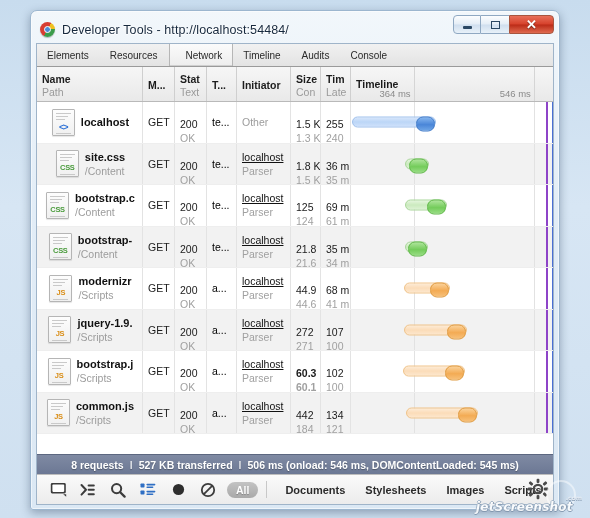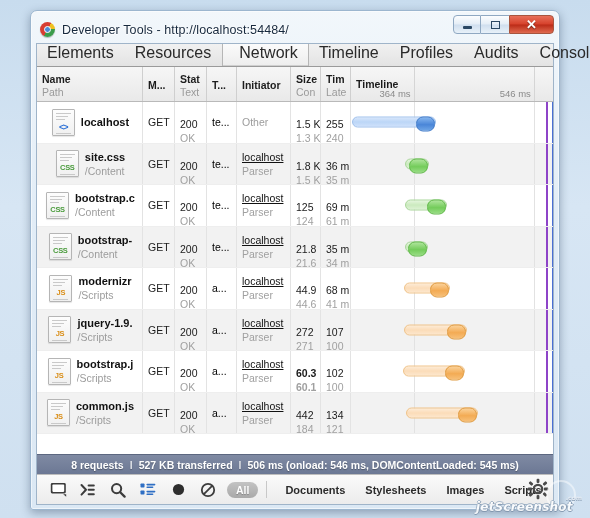--- a/index.html
+++ b/index.html
@@ -72,22 +72,22 @@
     display:flex;flex-direction:column;
     font-size:11px;color:#000;
   }
   
   #tabbar{
     height:22px;flex:0 0 auto;display:flex;align-items:stretch;
     background:linear-gradient(180deg,#f1f1f1 0%,#e3e3e3 100%);
     border-bottom:1px solid #9a9a9a;
   }
   .tab{
-    padding:0 10px;display:flex;
-    font-size:16px;color:#2a2a2a;cursor:default;
+    padding:0 10px;display:flex;align-items:center;
+    font-size:10px;color:#2a2a2a;cursor:default;
     border-right:1px solid transparent;
     white-space:nowrap;
   }
   .tab.active{
     background:linear-gradient(180deg,#fbfbfb 0%,#ededed 100%);
     border-left:1px solid #b6b6b6;border-right:1px solid #b6b6b6;
     box-shadow:0 -1px 0 #cfcfcf inset;
     padding-left:16px;
   }
   
@@ -270,23 +270,20 @@
           <div class="tab">
             <span>Resources</span>
           </div>
           <div class="tab active">
             <span>Network</span>
           </div>
           <div class="tab">
             <span>Timeline</span>
           </div>
           <div class="tab">
-            <span>Profiles</span>
-          </div>
-          <div class="tab">
             <span>Audits</span>
           </div>
           <div class="tab">
             <span>Console</span>
           </div>
         </div>
 
       <div id="thead">
           <div class="th" style="width: 106px;">
             <div class="t1">Name</div>

